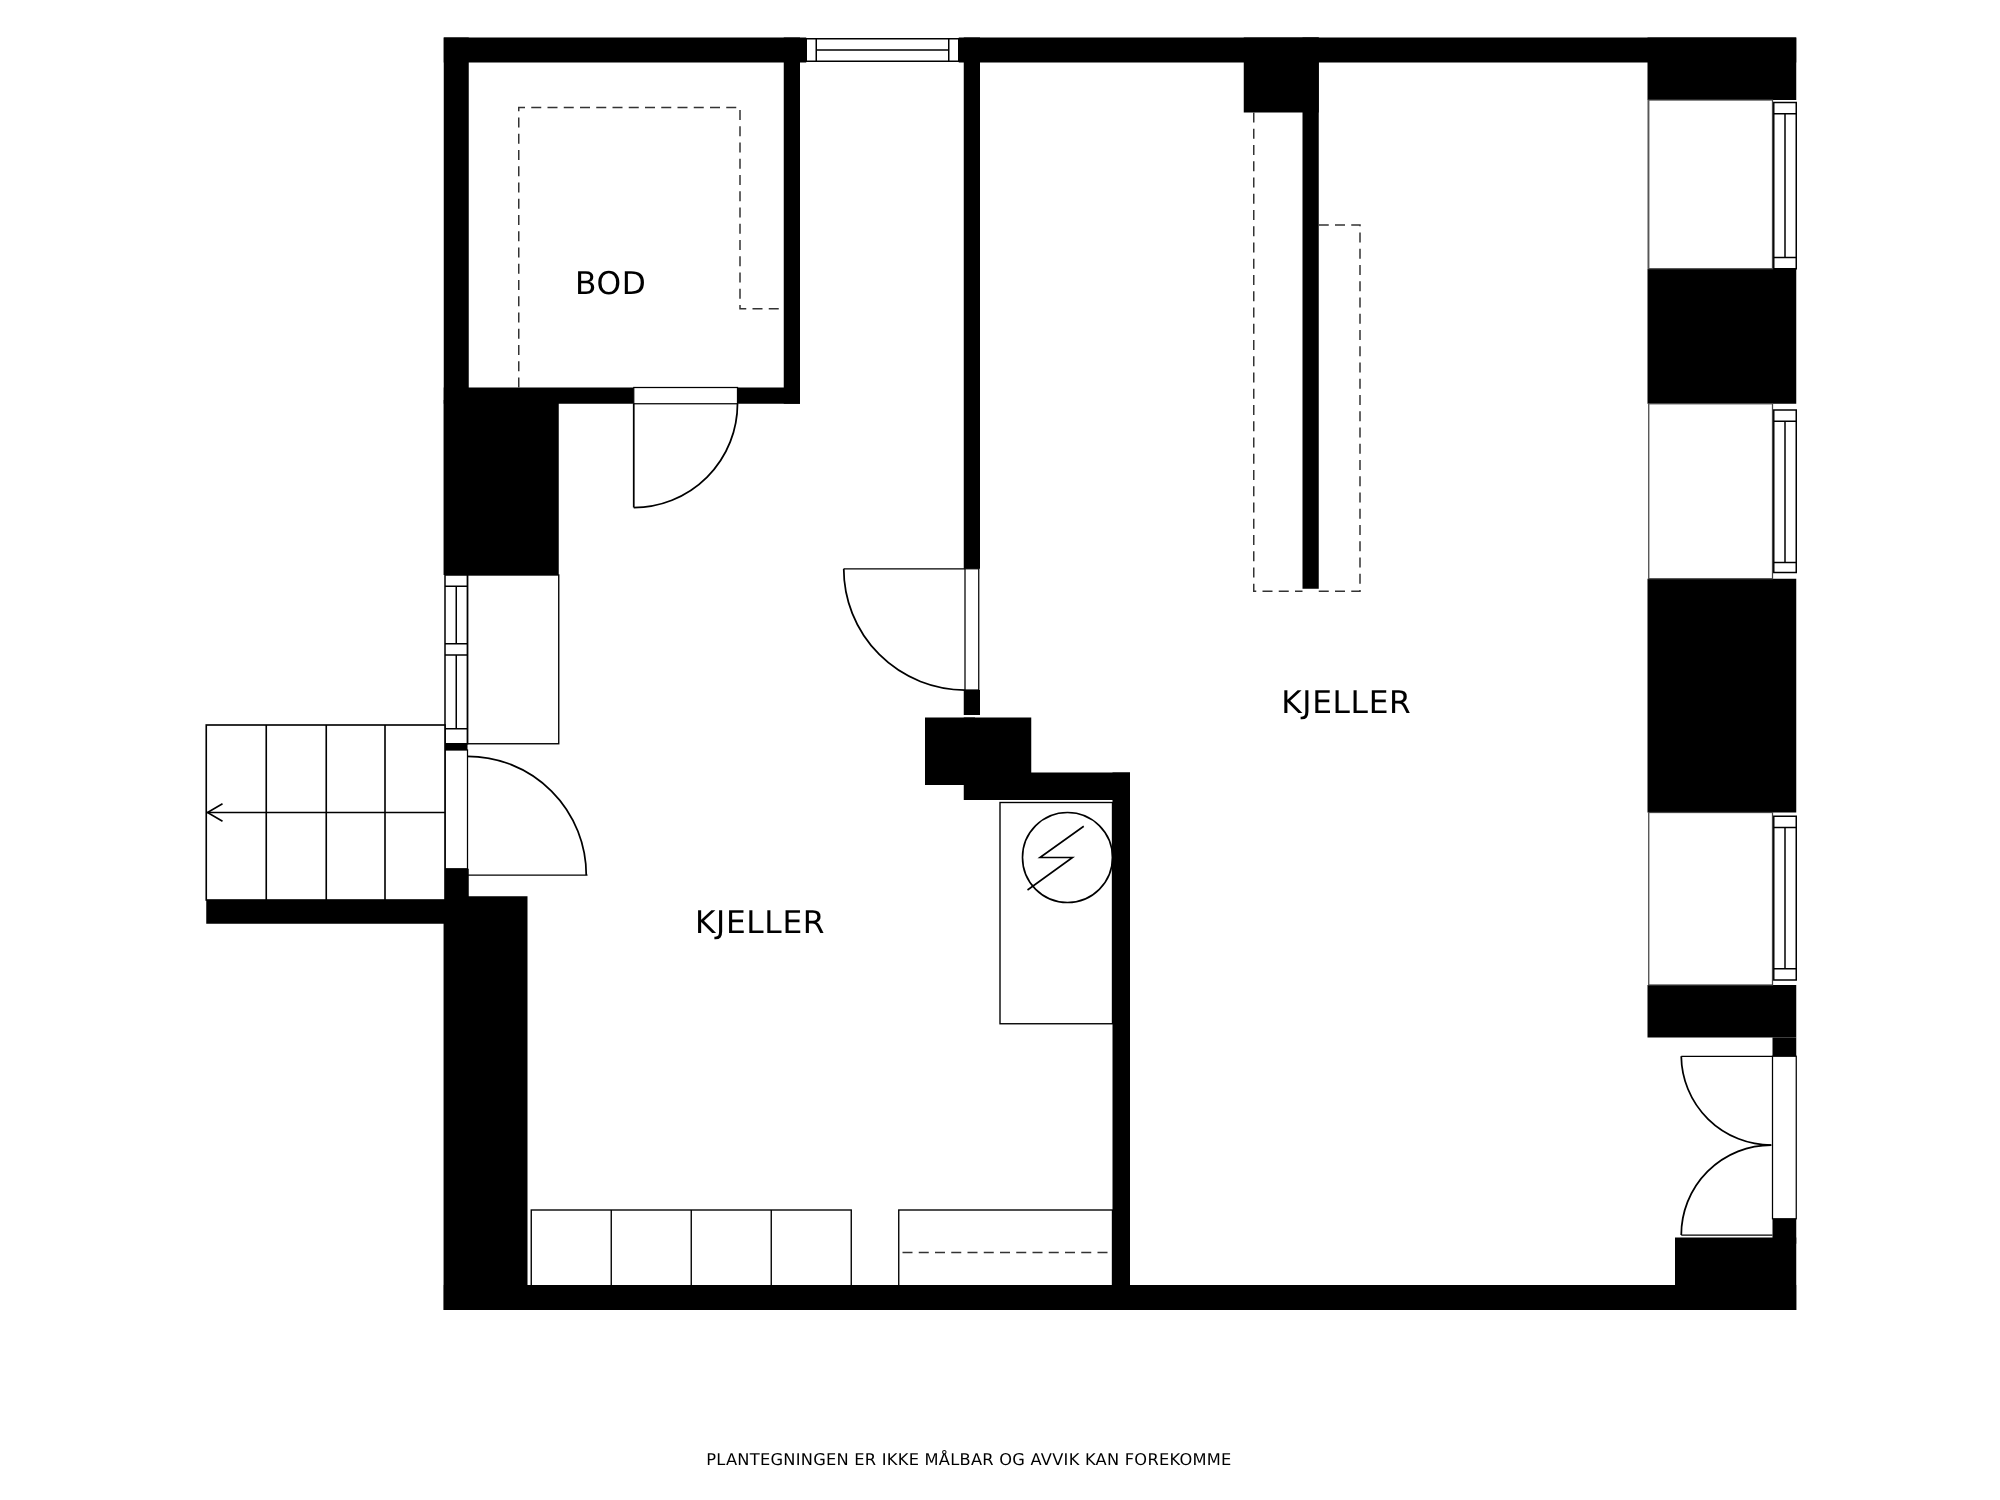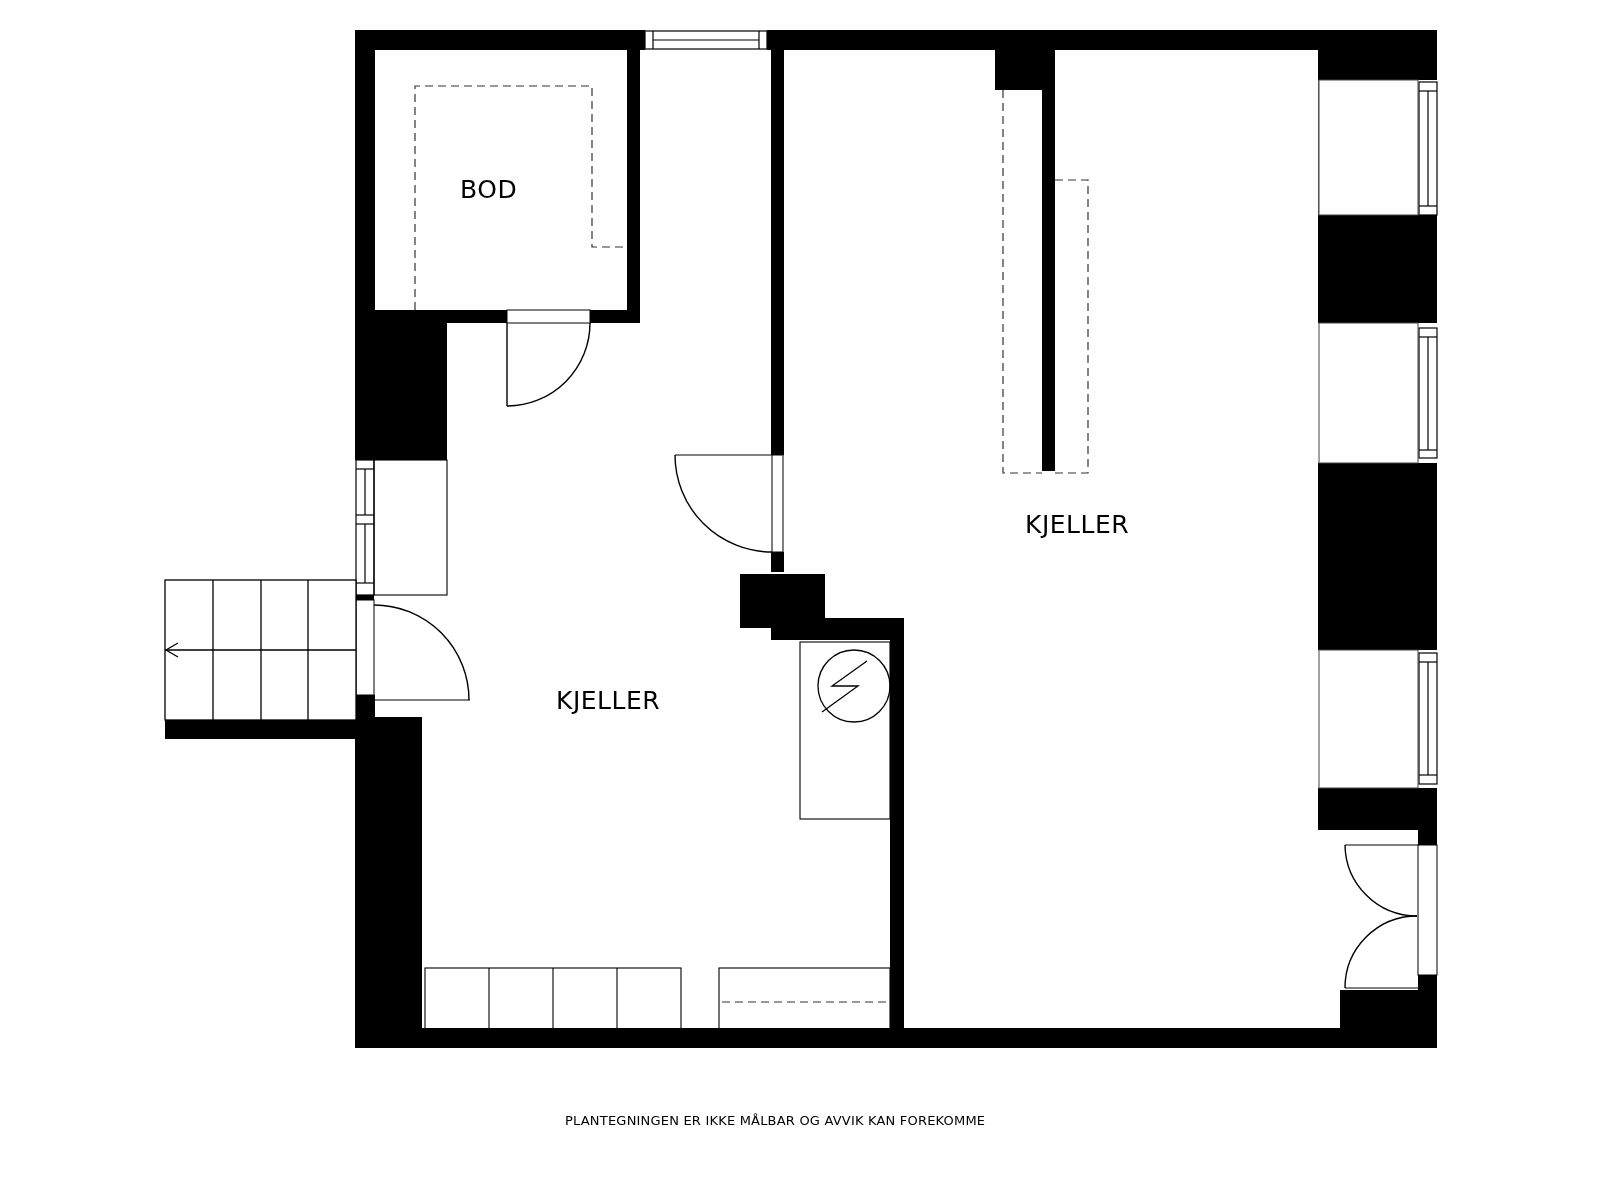--- a/index.html
+++ b/index.html
@@ -1,19 +1,19 @@
 <!DOCTYPE html>
 <html><head>
 <meta charset="utf-8">
 <style>
   html, body { margin: 0; padding: 0; background: #ffffff; }
   body { width: 1600px; height: 1200px; position: relative; overflow: hidden; font-family: "DejaVu Sans", sans-serif; }
   #plan { position: absolute; left: 0; top: 0; width: 1600px; height: 1200px; }
   .label { position: absolute; color: #000; font-family: "DejaVu Sans", sans-serif; white-space: nowrap; }
-  .room-label { font-size: 25px; letter-spacing: 0.5px; }
+  .room-label { font-size: 25px; letter-spacing: 0.5px; margin-top: 37px; }
   .footer { font-size: 13px; font-family: "DejaVu Sans", sans-serif; letter-spacing: 0.2px; }
 </style>
 </head>
 <body>
 
 <svg id="plan" viewBox="0 0 1600 1200" xmlns="http://www.w3.org/2000/svg">
 
   <g fill="#000">
 
     <rect x="355" y="30" width="290" height="20"></rect>
@@ -174,13 +174,13 @@
   </g>
   <g fill="none" stroke="#000" stroke-width="1.3">
     <path d="M178 643 L166 650 L178 657"></path>
   </g>
 </svg>
 
 <div class="label room-label" style="left:460px; top:175px;">BOD</div>
 <div class="label room-label" style="left:556px; top:686px;">KJELLER</div>
 <div class="label room-label" style="left:1025px; top:510px;">KJELLER</div>
 
-<div class="label footer" style="left:565px; top:1113px;">PLANTEGNINGEN ER IKKE MÅLBAR OG AVVIK KAN FOREKOMME</div>
+<div class="label footer" style="left:565px; top:1161px;">PLANTEGNINGEN ER IKKE MÅLBAR OG AVVIK KAN FOREKOMME</div>
 
 </body></html>

